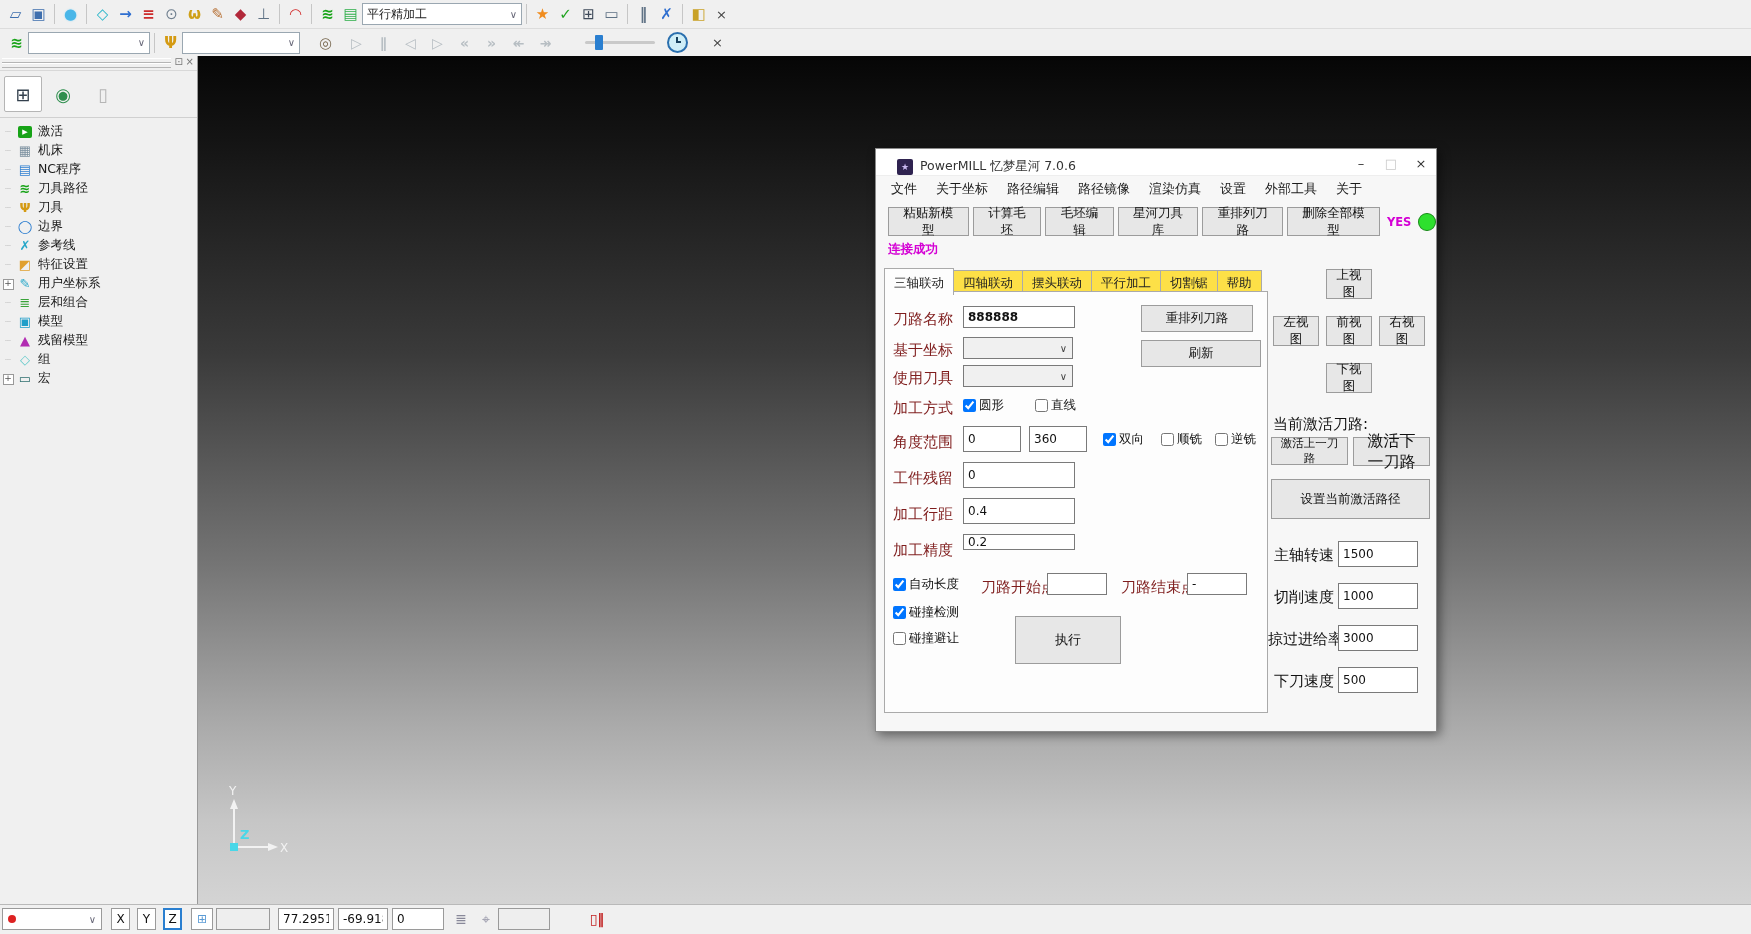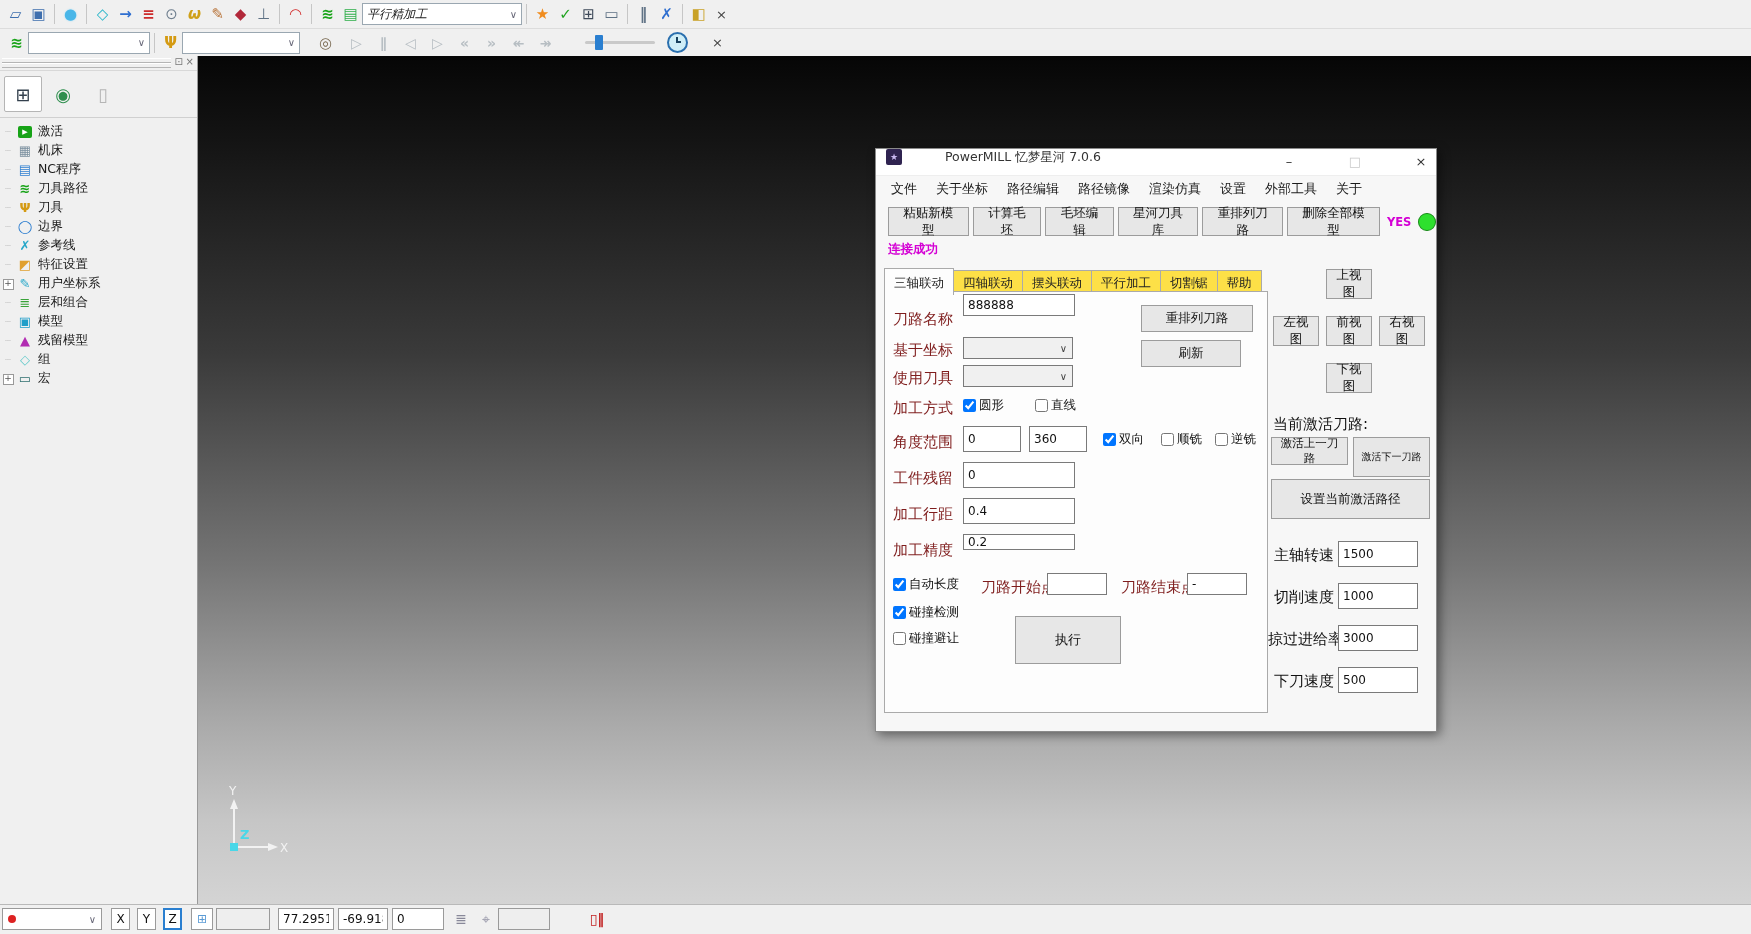--- a/index.html
+++ b/index.html
@@ -1,21 +1,21 @@
 <!DOCTYPE html>
 <html><head>
 <meta charset="utf-8">
 <style>
   html,body{margin:0;padding:0;background:#888;}
   .screen{position:relative;width:1751px;height:934px;background:#f0f0f0;overflow:hidden;
     font-family:"DejaVu Sans",sans-serif;font-size:12px;color:#222;}
   .abs{position:absolute;}
   
   .tbar{position:absolute;left:0;width:100%;display:flex;align-items:center;background:#f0f0f0;}
-  #tbar1{top:0;height:28px;border-bottom:1px solid #dcdcdc;font-style:italic;}
+  #tbar1{top:0;height:28px;border-bottom:1px solid #dcdcdc;}
   #tbar2{top:29px;height:27px;border-bottom:1px solid #c9c9c9;}
   .icgrp{display:inline-flex;align-items:center;}
   .sep{width:1px;height:20px;background:#c6c6c6;margin:0 4px;}
   .ic{width:23px;height:23px;display:inline-flex;align-items:center;justify-content:center;
      font-size:15px;cursor:default;}
   .ic::before{display:block;}
   .ic-open-file::before{content:"▱";color:#3f6fae}
   .ic-save::before{content:"▣";color:#3f6fae}
   .ic-render-shading::before{content:"●";color:#49b6e8;text-shadow:0 0 2px #9fdcf7}
   .ic-create-block::before{content:"◇";color:#2ab6c9}
@@ -89,21 +89,21 @@
   .ti-stockmodel::before{content:"▲";color:#b22cb2}
   .ti-group::before{content:"◇";color:#5bc8c8}
   .ti-macro::before{content:"▭";color:#2f6f6f}
   .tlabel{font-size:12.5px;color:#1a1a1a;}
   
   #viewport{position:absolute;left:198px;top:56px;right:0;bottom:29px;
     background:linear-gradient(180deg,#060606 0%,#141414 10%,#3a3a3a 35%,#757575 60%,#a8a8a8 78%,#c6c6c6 90%,#d4d4d4 100%);}
   
   #dialog{position:absolute;left:875px;top:148px;width:560px;height:582px;background:#f7f7f7;
     border:1px solid #8a8a8a;box-shadow:3px 3px 10px rgba(0,0,0,.45);}
-  .titlebar{height:26px;background:#fff;display:flex;align-items:flex-start;padding-left:10px;border-bottom:1px solid #eee;gap:36px;}
+  .titlebar{height:26px;background:#fff;display:flex;align-items:flex-end;padding-left:21px;border-bottom:1px solid #eee;}
   .appicon{width:16px;height:16px;background:#2f2350;border-radius:2px;display:inline-flex;align-items:center;justify-content:center;}
   .appicon::before{content:"★";color:#c9b8f0;font-size:9px;}
   .wtitle{margin-left:7px;font-size:12.5px;color:#333;flex:1;}
   .wbtn{width:30px;height:24px;display:inline-flex;align-items:center;justify-content:center;font-size:13px;color:#333;}
   .wbtn.dim{color:#c9c9c9;}
   .menubar{height:26px;display:flex;align-items:center;gap:19px;padding-left:15px;background:#f7f7f7;font-size:13px;}
   .mitem{color:#1a1a1a;cursor:default;}
   .dbtnrow{position:absolute;left:12px;display:flex;gap:7px;align-items:center;}
   .dbtn{background:#e7e7e7;border:1px solid #9c9c9c;height:29px;padding:0 9px;font-size:12.5px;color:#111;
     display:inline-flex;align-items:center;justify-content:center;font-family:inherit;}
@@ -372,28 +372,28 @@
         <span class="dtab active">三轴联动</span>
         <span class="dtab">四轴联动</span>
         <span class="dtab">摆头联动</span>
         <span class="dtab">平行加工</span>
         <span class="dtab">切割锯</span>
         <span class="dtab">帮助</span>
       </div>
 
     <div class="dpanel">
       <span class="flabel" style="left:8px;top:18px">刀路名称</span>
-      <input class="tinput" style="left: 78px; top: 2px; width: 112px;" value="888888">
+      <input class="tinput" style="left: 78px; top: 14px; width: 112px; font-weight: bold;" value="888888">
       <button class="pbtn" style="left:256px;top:13px;width:112px;height:27px">重排列刀路</button>
 
       <span class="flabel" style="left:8px;top:49px">基于坐标</span>
       <span class="fsel" style="left:78px;top:45px">
           <span class="chev">∨</span>
         </span>
-      <button class="pbtn" style="left:256px;top:48px;width:100px;height:27px">刷新</button>
+      <button class="pbtn" style="left:256px;top:48px;width:120px;height:27px">刷新</button>
 
       <span class="flabel" style="left:8px;top:77px">使用刀具</span>
       <span class="fsel" style="left:78px;top:73px">
           <span class="chev">∨</span>
         </span>
 
       <span class="flabel" style="left:8px;top:107px">加工方式</span>
       <label class="chk" style="left:78px;top:105px">
         <input type="checkbox" checked="" style="">
           <span>圆形</span>
@@ -449,21 +449,21 @@
     </div>
 
     <button class="pbtn" style="left:450px;top:120px;width:46px;height:30px">上视图</button>
     <button class="pbtn" style="left:397px;top:167px;width:46px;height:30px">左视图</button>
     <button class="pbtn" style="left:450px;top:167px;width:46px;height:30px">前视图</button>
     <button class="pbtn" style="left:503px;top:167px;width:46px;height:30px">右视图</button>
     <button class="pbtn" style="left:450px;top:214px;width:46px;height:30px">下视图</button>
 
     <span class="rlabel" style="left:397px;top:266px">当前激活刀路:</span>
     <button class="pbtn" style="left:395px;top:288px;width:77px;height:28px;font-size:11.5px">激活上一刀路</button>
-    <button class="pbtn" style="left:477px;top:288px;width:77px;height:40px;font-size:10px">激活下一刀路</button>
+    <button class="pbtn" style="left:477px;top:288px;width:77px;height:29px;font-size:16px">激活下一刀路</button>
     <button class="pbtn" style="left:395px;top:330px;width:159px;height:40px">设置当前激活路径</button>
 
     <span class="rlabel" style="left:398px;top:397px">主轴转速</span>
     <input class="tinput" style="left: 462px; top: 392px; width: 80px; height: 26px;" value="1500">
     <span class="rlabel" style="left:398px;top:439px">切削速度</span>
     <input class="tinput" style="left: 462px; top: 434px; width: 80px; height: 26px;" value="1000">
     <span class="rlabel" style="left:392px;top:481px">掠过进给率</span>
     <input class="tinput" style="left: 462px; top: 476px; width: 80px; height: 26px;" value="3000">
     <span class="rlabel" style="left:398px;top:523px">下刀速度</span>
     <input class="tinput" style="left: 462px; top: 518px; width: 80px; height: 26px;" value="500">

